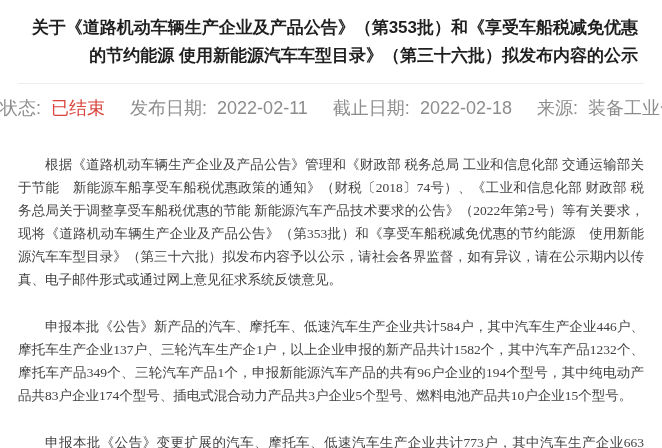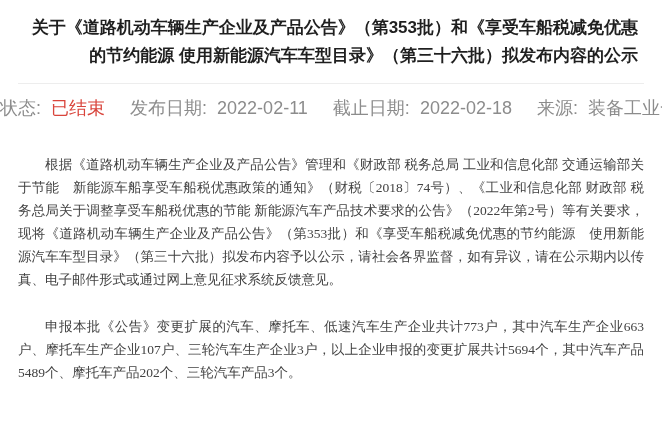--- a/index.html
+++ b/index.html
@@ -90,16 +90,17 @@
       <span class="meta-value">2022-02-18</span>
     </span>
     <span class="meta-field">
       <span class="meta-label">来源:</span>
       <span class="meta-value">装备工业一司</span>
     </span>
   </div>
 
   <div class="article">
     <p>根据《道路机动车辆生产企业及产品公告》管理和《财政部 税务总局 工业和信息化部 交通运输部关于节能　新能源车船享受车船税优惠政策的通知》（财税〔2018〕74号）、《工业和信息化部 财政部 税务总局关于调整享受车船税优惠的节能 新能源汽车产品技术要求的公告》（2022年第2号）等有关要求，现将《道路机动车辆生产企业及产品公告》（第353批）和《享受车船税减免优惠的节约能源　使用新能源汽车车型目录》（第三十六批）拟发布内容予以公示，请社会各界监督，如有异议，请在公示期内以传真、电子邮件形式或通过网上意见征求系统反馈意见。</p>
+    <p>申报本批《公告》新产品的汽车、摩托车、低速汽车生产企业共计584户，其中汽车生产企业446户、摩托车生产企业137户、三轮汽车生产企1户，以上企业申报的新产品共计1582个，其中汽车产品1232个、摩托车产品349个、三轮汽车产品1个，申报新能源汽车产品的共有96户企业的194个型号，其中纯电动产品共83户企业174个型号、插电式混合动力产品共3户企业5个型号、燃料电池产品共10户企业15个型号。</p>
     <p>申报本批《公告》变更扩展的汽车、摩托车、低速汽车生产企业共计773户，其中汽车生产企业663户、摩托车生产企业107户、三轮汽车生产企业3户，以上企业申报的变更扩展共计5694个，其中汽车产品5489个、摩托车产品202个、三轮汽车产品3个。</p>
   </div>
 
 </div>
 
 </body></html>

